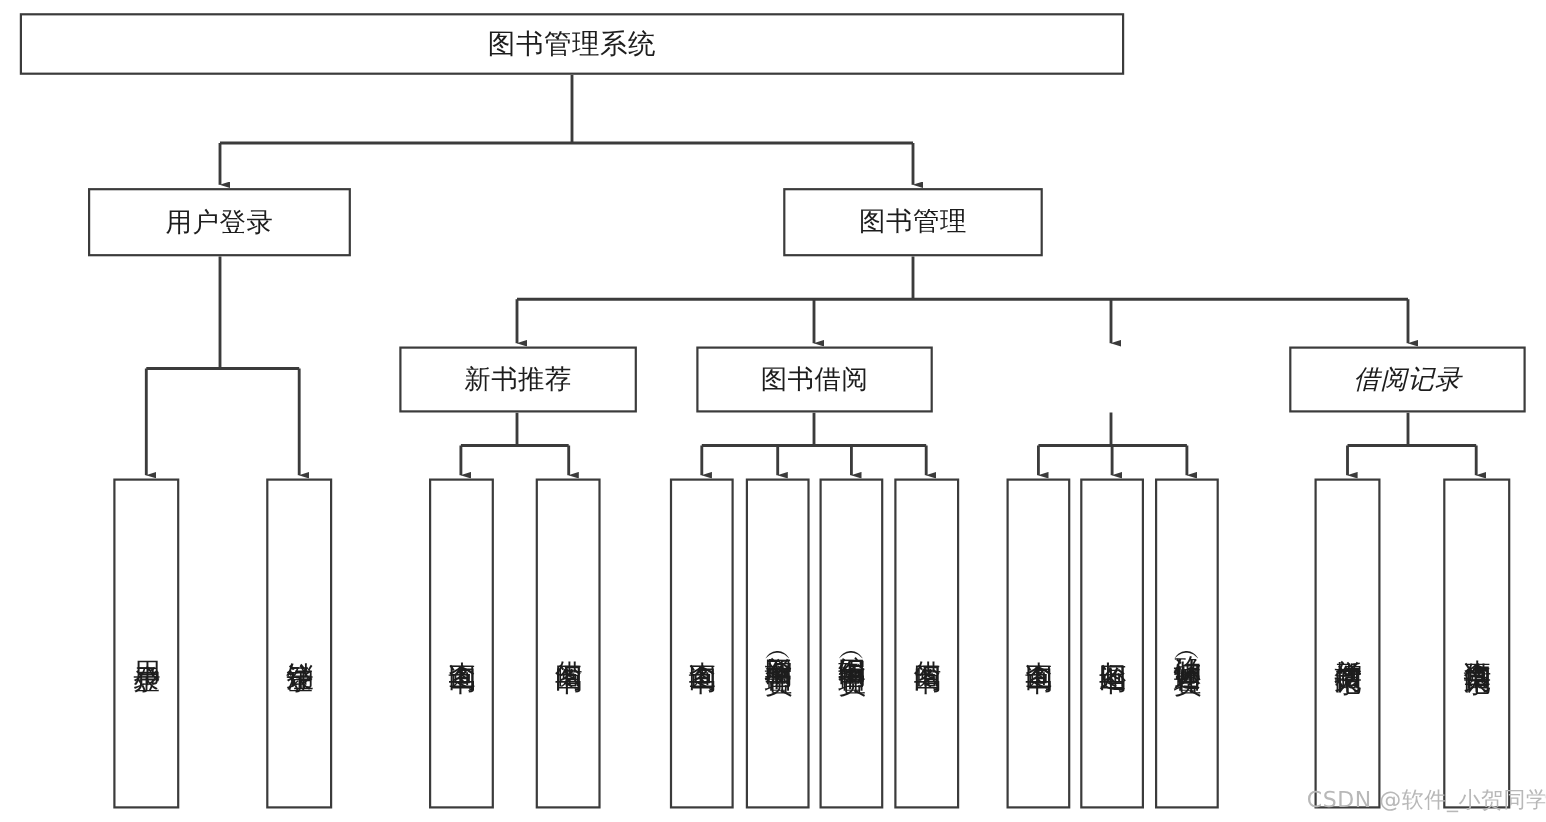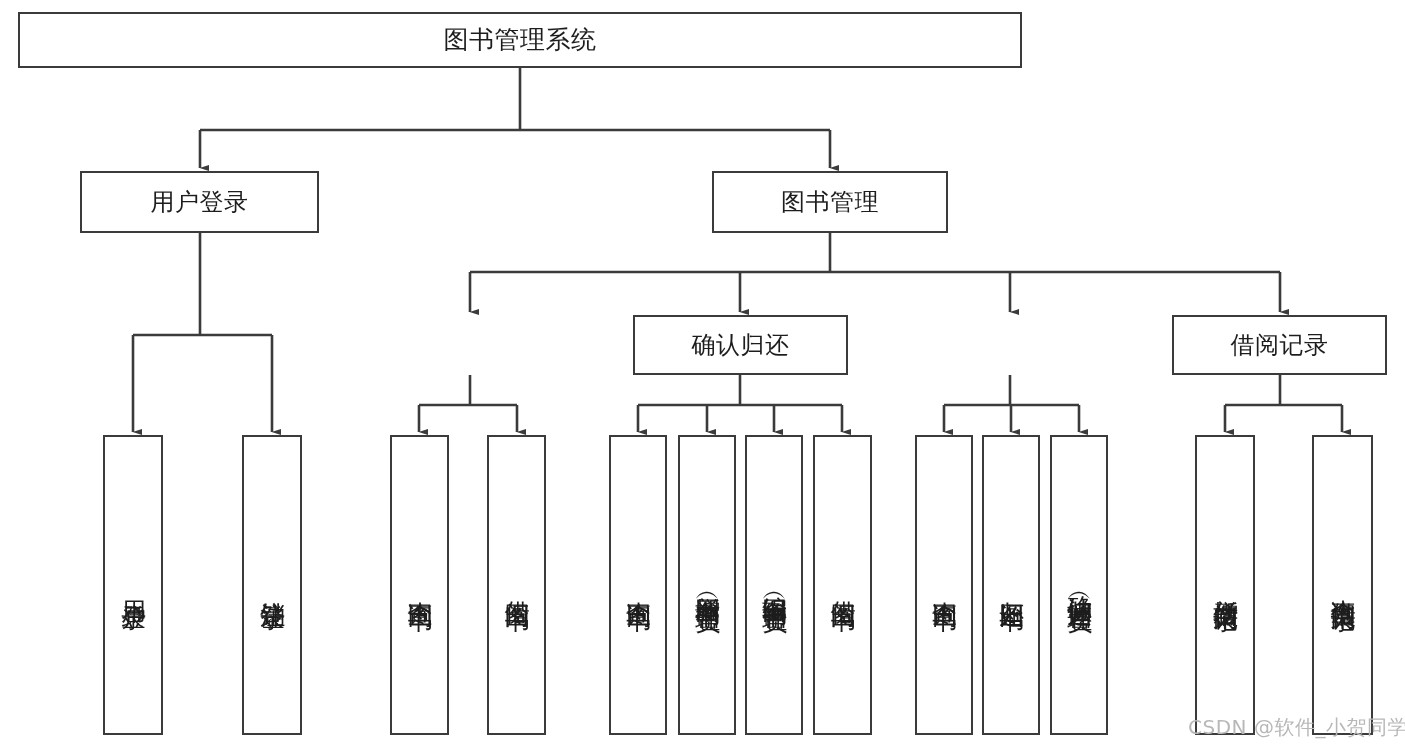--- a/index.html
+++ b/index.html
@@ -124,24 +124,27 @@
     <span class="label">图书管理系统</span>
   </div>
 
   <div class="node" style="left: 80px; top: 171px; width: 239px; height: 62px;">
     <span class="label">用户登录</span>
   </div>
   <div class="node" style="left: 712px; top: 171px; width: 236px; height: 62px; font-family: Liberation Serif, serif;">
     <span class="label">图书管理</span>
   </div>
 
+  <div class="node" style="left: 363px; top: 315px; width: 216px; height: 60px;">
+    <span class="label">新书推荐</span>
+  </div>
   <div class="node" style="left: 633px; top: 315px; width: 215px; height: 60px;">
-    <span class="label">确认归还</span>
+    <span class="label">图书借阅</span>
   </div>
-  <div class="node" style="left: 1172px; top: 315px; width: 215px; height: 60px;">
+  <div class="node" style="left: 1172px; top: 315px; width: 215px; height: 60px; font-style: italic;">
     <span class="label">借阅记录</span>
   </div>
 
   <div class="node vertical" style="left: 103px; top: 435px; width: 60px; height: 300px;">
     <span class="label">用户登录</span>
   </div>
   <div class="node vertical" style="left: 242px; top: 435px; width: 60px; height: 300px;">
     <span class="label">注销登录</span>
   </div>
   <div class="node vertical" style="left: 390px; top: 435px; width: 59px; height: 300px;">

